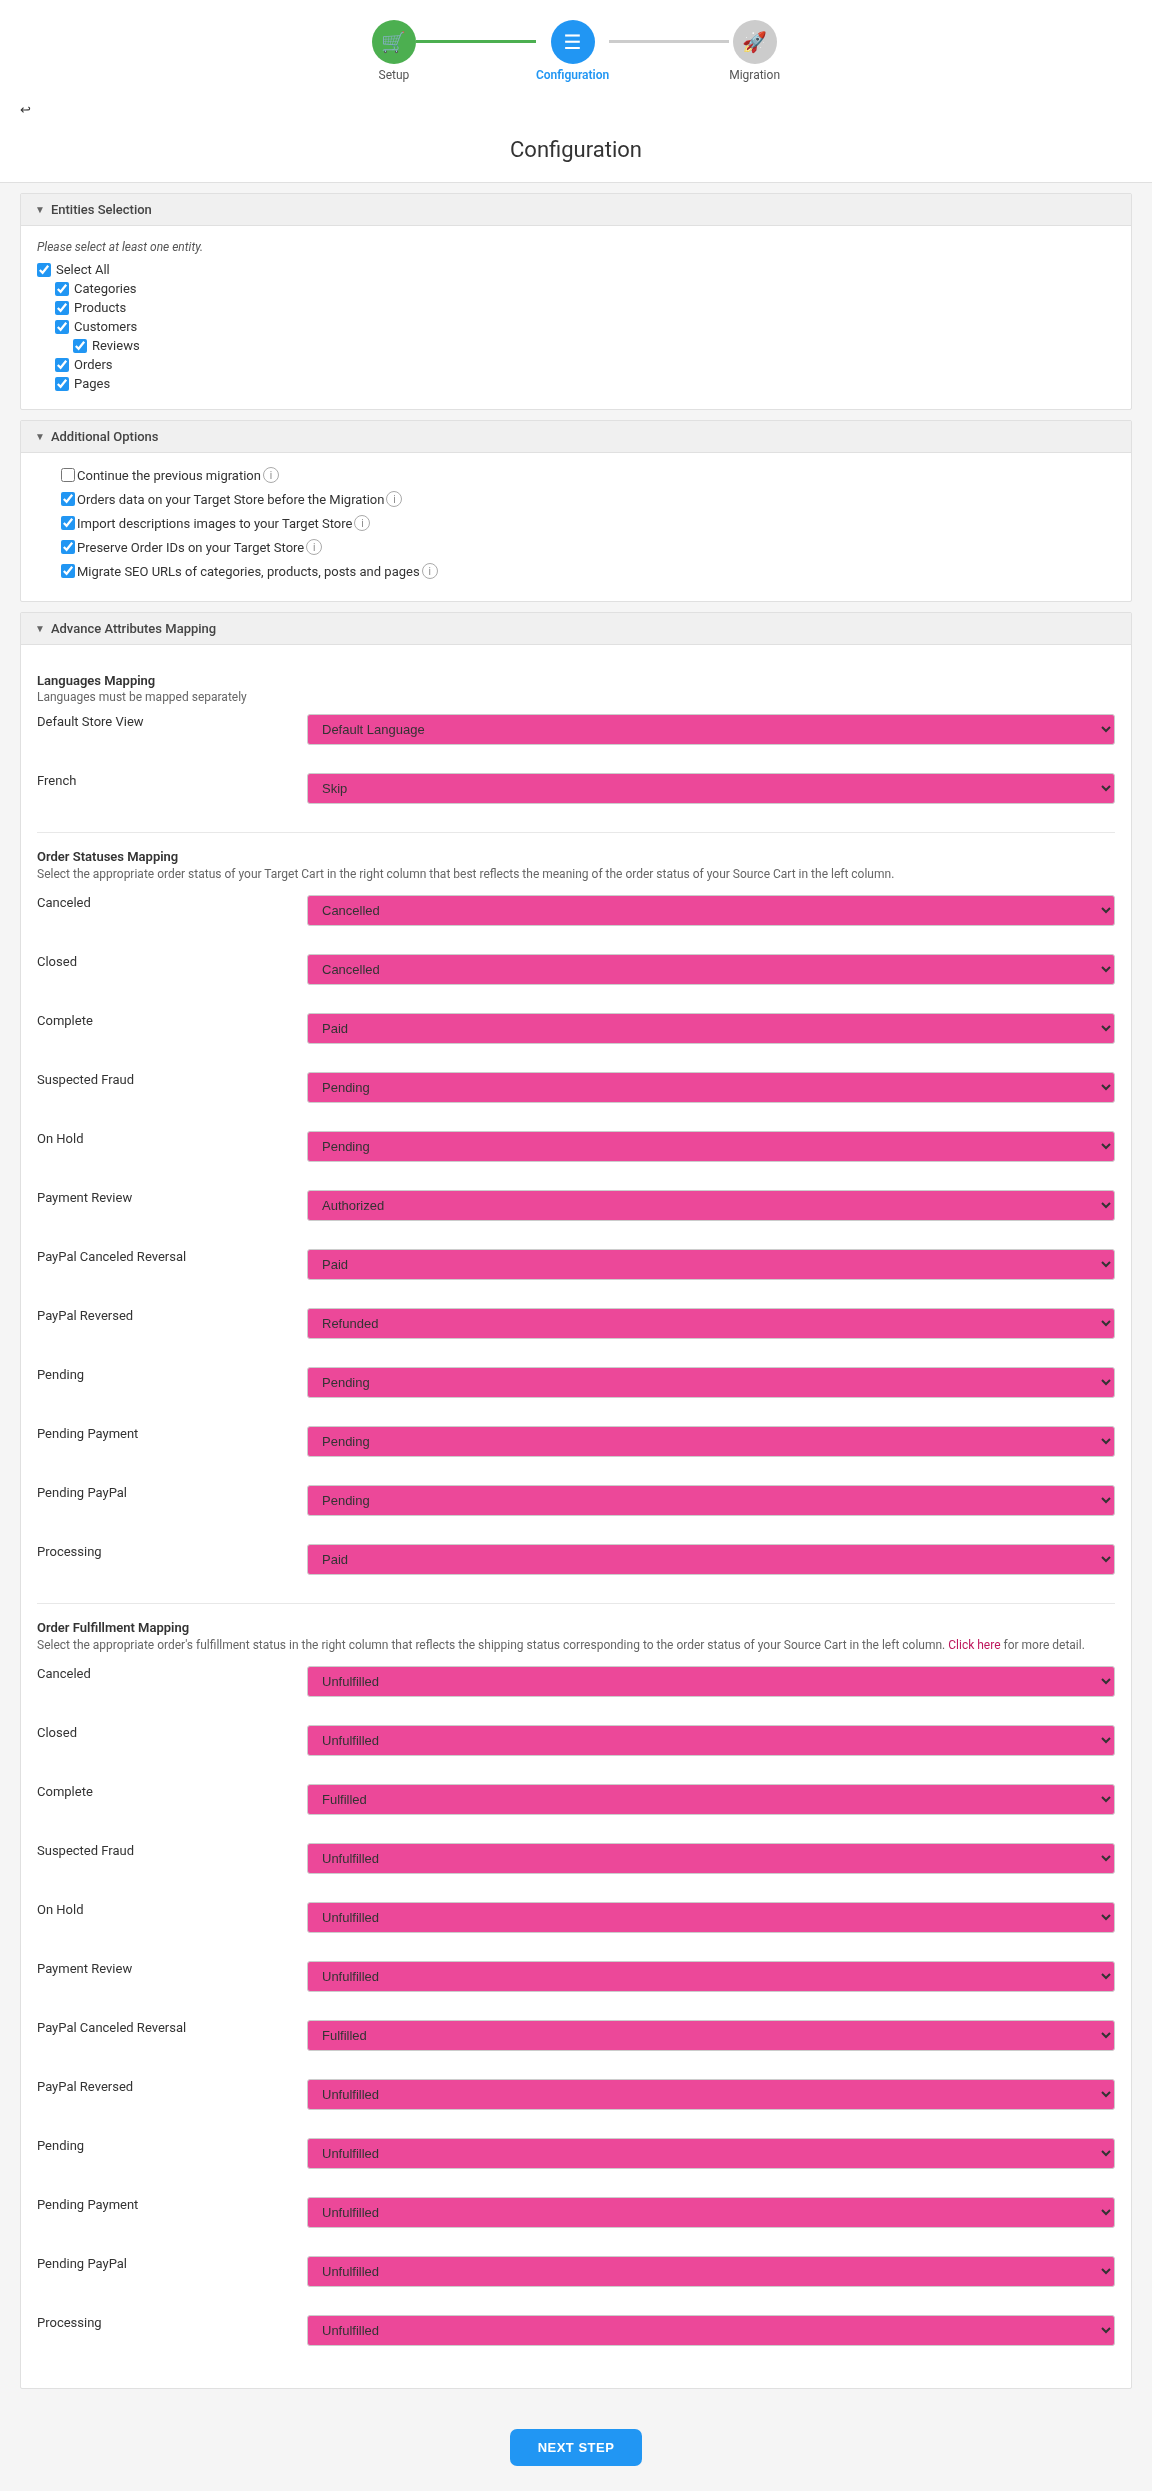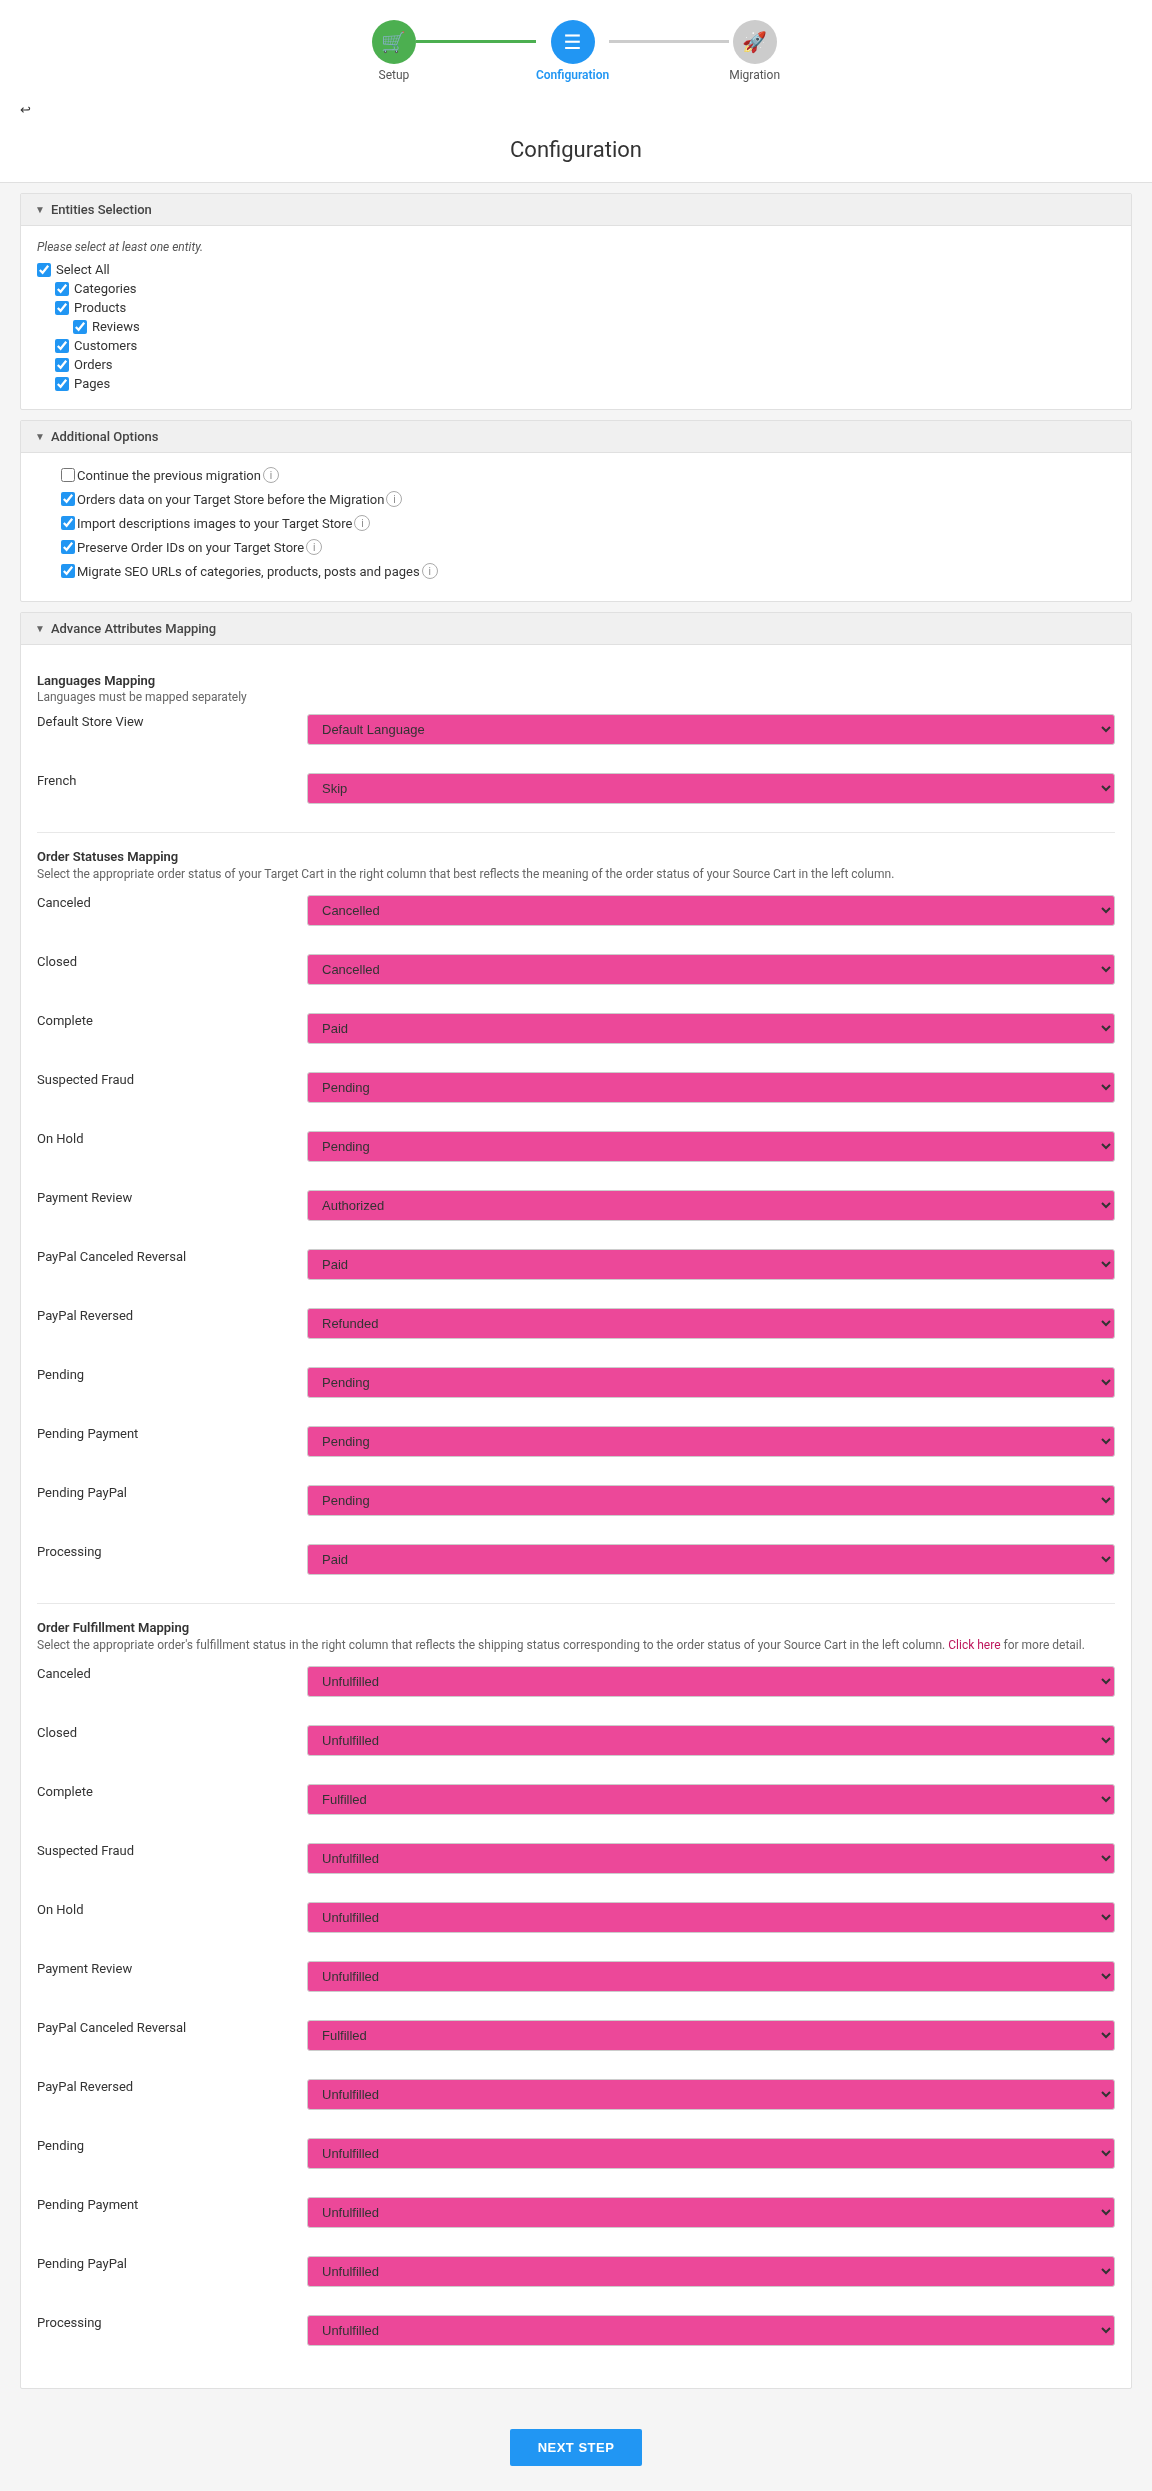--- a/index.html
+++ b/index.html
@@ -210,21 +210,21 @@
     }
     .next-step-btn {
       background: #2196f3;
       color: #fff;
       border: none;
       padding: 11px 28px;
       font-size: 13px;
       font-weight: 600;
       letter-spacing: 0.5px;
       text-transform: uppercase;
-      border-radius: 2px;
+      border-radius: 7px;
       cursor: pointer;
     }
 
     
     .subsection-divider {
       border: none;
       border-top: 1px solid #e8e8e8;
       margin: 16px 0;
     }
   </style>
@@ -273,28 +273,28 @@
     <div class="checkbox-item indent-1">
       <input type="checkbox" checked="" style="">
       <label>Categories</label>
     </div>
 
     <div class="checkbox-item indent-1">
       <input type="checkbox" checked="" style="">
       <label>Products</label>
     </div>
 
+    <div class="checkbox-item indent-1">
+      <input type="checkbox" checked="" style="">
+      <label>Customers</label>
+    </div>
+
     <div class="checkbox-item indent-2">
       <input type="checkbox" checked="" style="">
       <label>Reviews</label>
-    </div>
-
-    <div class="checkbox-item indent-1">
-      <input type="checkbox" checked="" style="">
-      <label>Customers</label>
     </div>
 
     <div class="checkbox-item indent-1">
       <input type="checkbox" checked="" style="">
       <label>Orders</label>
     </div>
 
     <div class="checkbox-item indent-1">
       <input type="checkbox" checked="" style="">
       <label>Pages</label>

